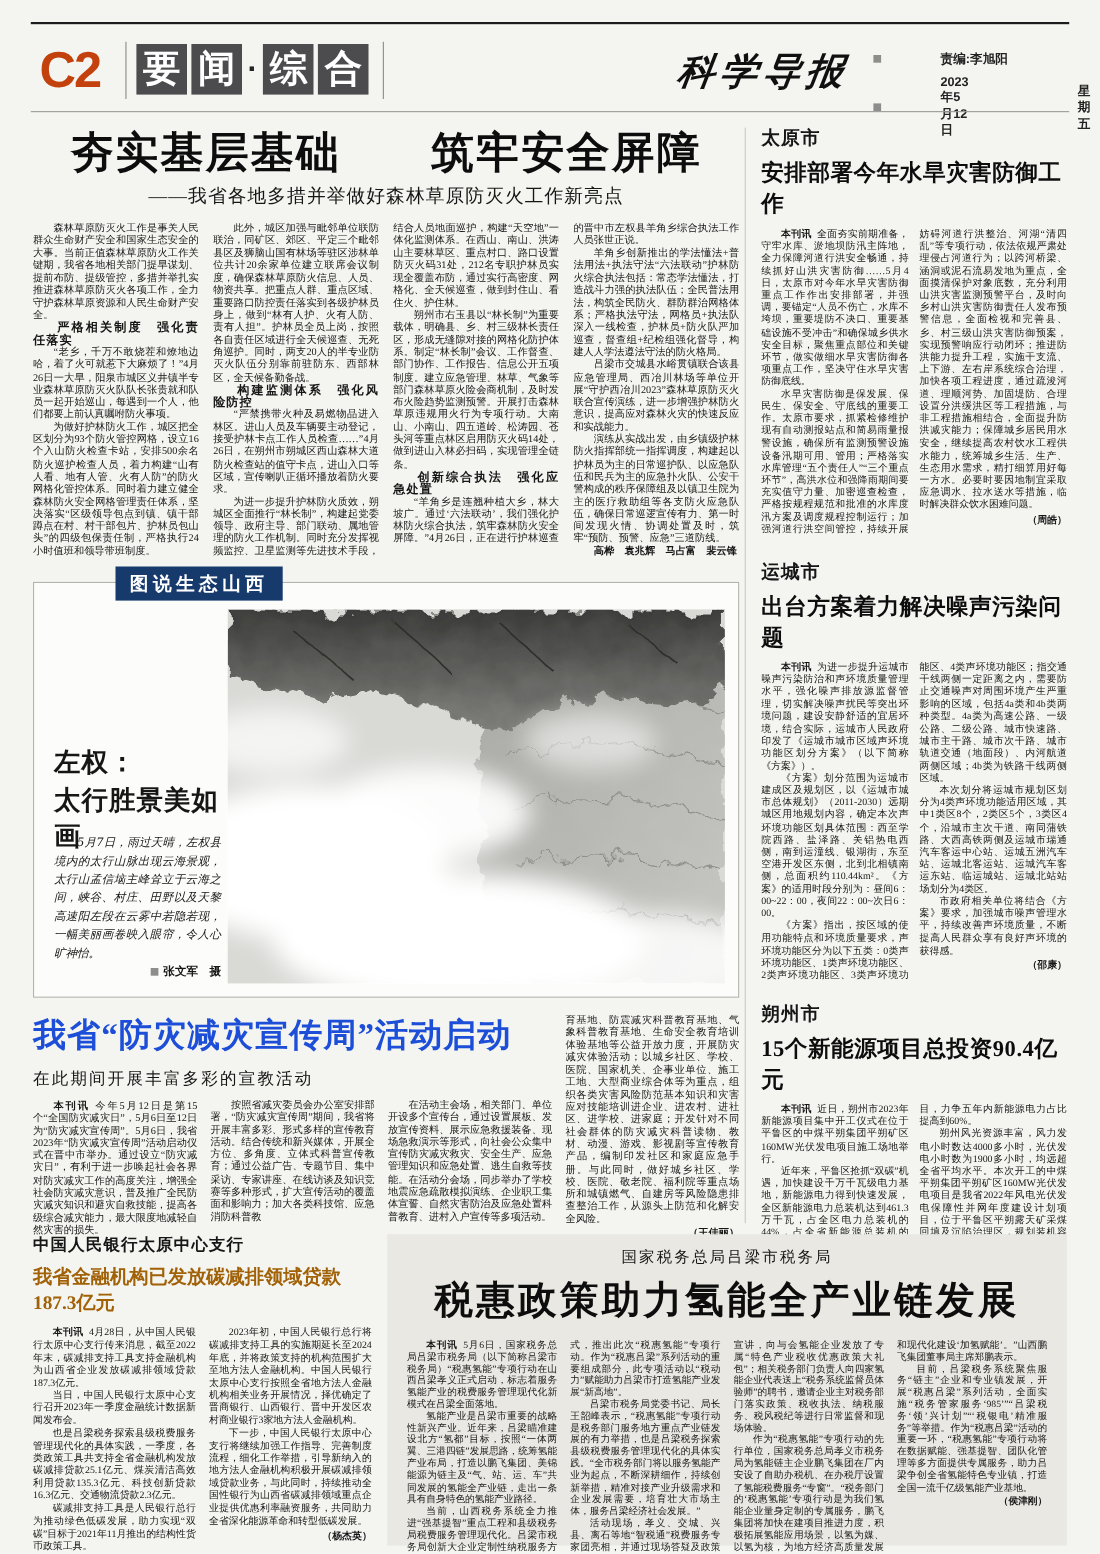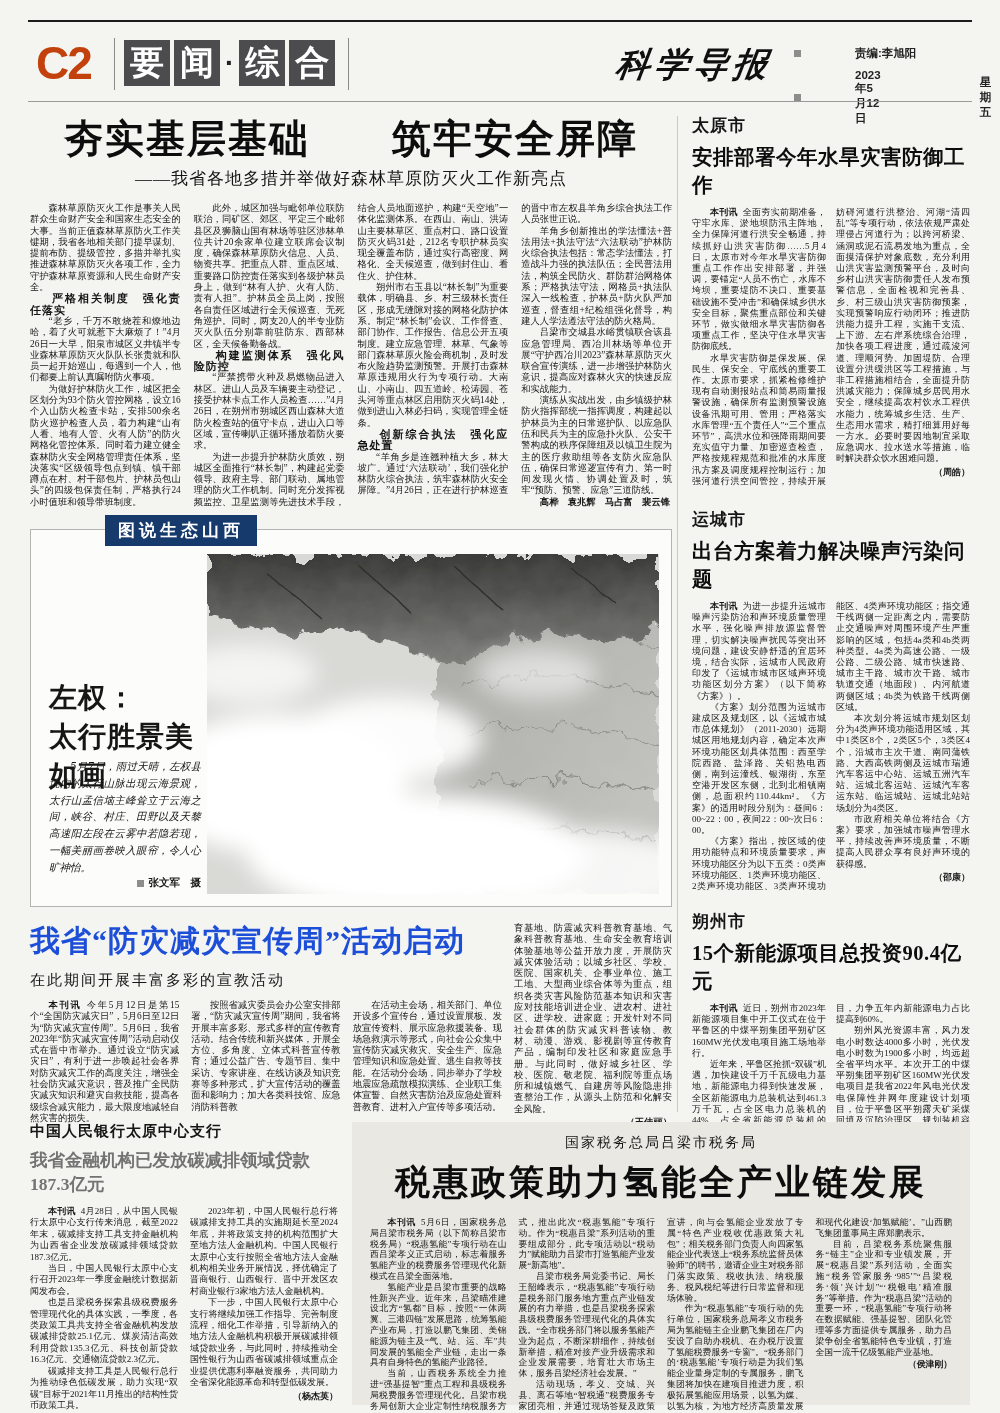--- a/index.html
+++ b/index.html
@@ -39,21 +39,21 @@
   .lead-byline { font-weight:700; margin-top:6px; text-indent:1em; }
   .wire { font-weight:700; margin-right:5px; font-family:"Liberation Sans", sans-serif; }
   .sign-right { display:block; text-align:right; font-weight:700; margin-top:2px; }
 
   
   .photo-box { position:relative; margin-top:18px; height:376px; border:1px solid #b3b3b0; background:#fcfcfa; }
   .photo-label { position:absolute; top:-15px; left:30px; background:#173a6d; color:#fff; font-family:"Liberation Sans", sans-serif;
                  font-weight:700; font-size:17px; padding:4px 13px; letter-spacing:4px;margin-left:44px; }
   .photo-img { position:absolute; top:24px; right:12px; bottom:12px; width:452px; overflow:hidden; background:#dededc; }
   .photo-img svg { display:block; width:100%; height:100%; }
-  .photo-title { position:absolute; left:18px; top:148px; width:152px; font-weight:700; font-size:28px; line-height:1.4; letter-spacing:1px; }
+  .photo-title { position:absolute; left:18px; top:148px; width:152px; font-weight:700; font-size:24px; line-height:1.4; letter-spacing:1px; }
   .photo-caption { position:absolute; left:18px; top:228px; width:152px; font-family:"DejaVu Serif", serif; font-style:italic;
                    font-size:10.5px; line-height:1.6; text-align:justify; text-indent:2em; }
   .photo-credit { position:absolute; left:18px; top:346px; width:152px; display:flex; align-items:center; justify-content:flex-end;
                   font-weight:700; font-size:10.5px; font-style:normal; }
   .photo-credit .sq { margin-right:5px; }
 
   
   .disaster { display:flex; margin-top:14px; }
   .d-left { width:472px; flex:none; }
   .d-hl { font-weight:700; font-size:30px; letter-spacing:1px; color:#1d4ed8; }
@@ -68,21 +68,21 @@
   .s-hl { font-weight:700; font-size:20.5px; margin:6px 0 8px; letter-spacing:0.5px; color:#0d0d0d; }
   .s-body { column-count:2; column-gap:10px; font-size:9px; line-height:11.2px; text-align:justify; overflow:hidden; }
   .s-body-taiyuan { height:290px; }
   .s-body-yuncheng { height:298px; }
   .s-body-shuozhou { height:226px; }
 
   
   .bottom { position:absolute; top:1122px; left:30px; right:30px; height:283px; display:flex; }
   .pboc { width:308px; flex:none; }
   .p-kicker { font-family:"Liberation Sans", sans-serif; font-weight:700; font-size:15px; letter-spacing:1px; }
-  .p-hl { font-weight:700; font-size:17.5px; margin:7px 0 10px; letter-spacing:0px; color:#737373; }
+  .p-hl { font-weight:700; font-size:17.5px; margin:7px 0 10px; letter-spacing:0px; color:#a16207; }
   .p-body { column-count:2; column-gap:12px; height:226px; font-size:9px; line-height:11.4px; text-align:justify; overflow:hidden; }
   .taxbox { flex:1; margin-left:14px; background:#e9e8e3; padding:12px 18px 12px; }
   .t-kicker { text-align:center; font-family:Liberation Serif, serif; font-size:14px; letter-spacing:2px; }
   .t-hl { text-align:center; font-family:"Liberation Sans", sans-serif; font-weight:900; font-size:35px; letter-spacing:3px; margin:7px 0 11px; color:#0d0d0d; }
   .t-body { column-count:4; column-gap:12px; height:196px; font-size:8.8px; line-height:10.8px; text-align:justify; overflow:hidden; }
 </style>
 </head>
 <body>
 
 <div class="page">

